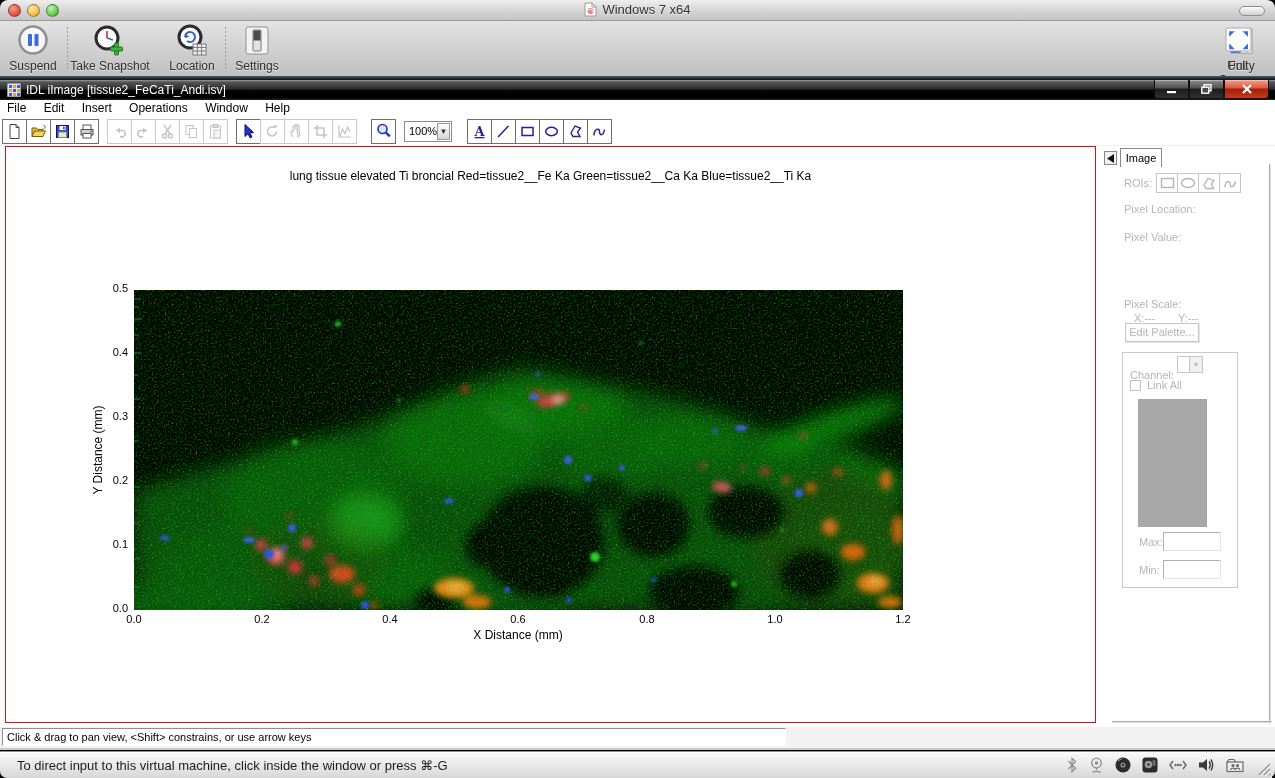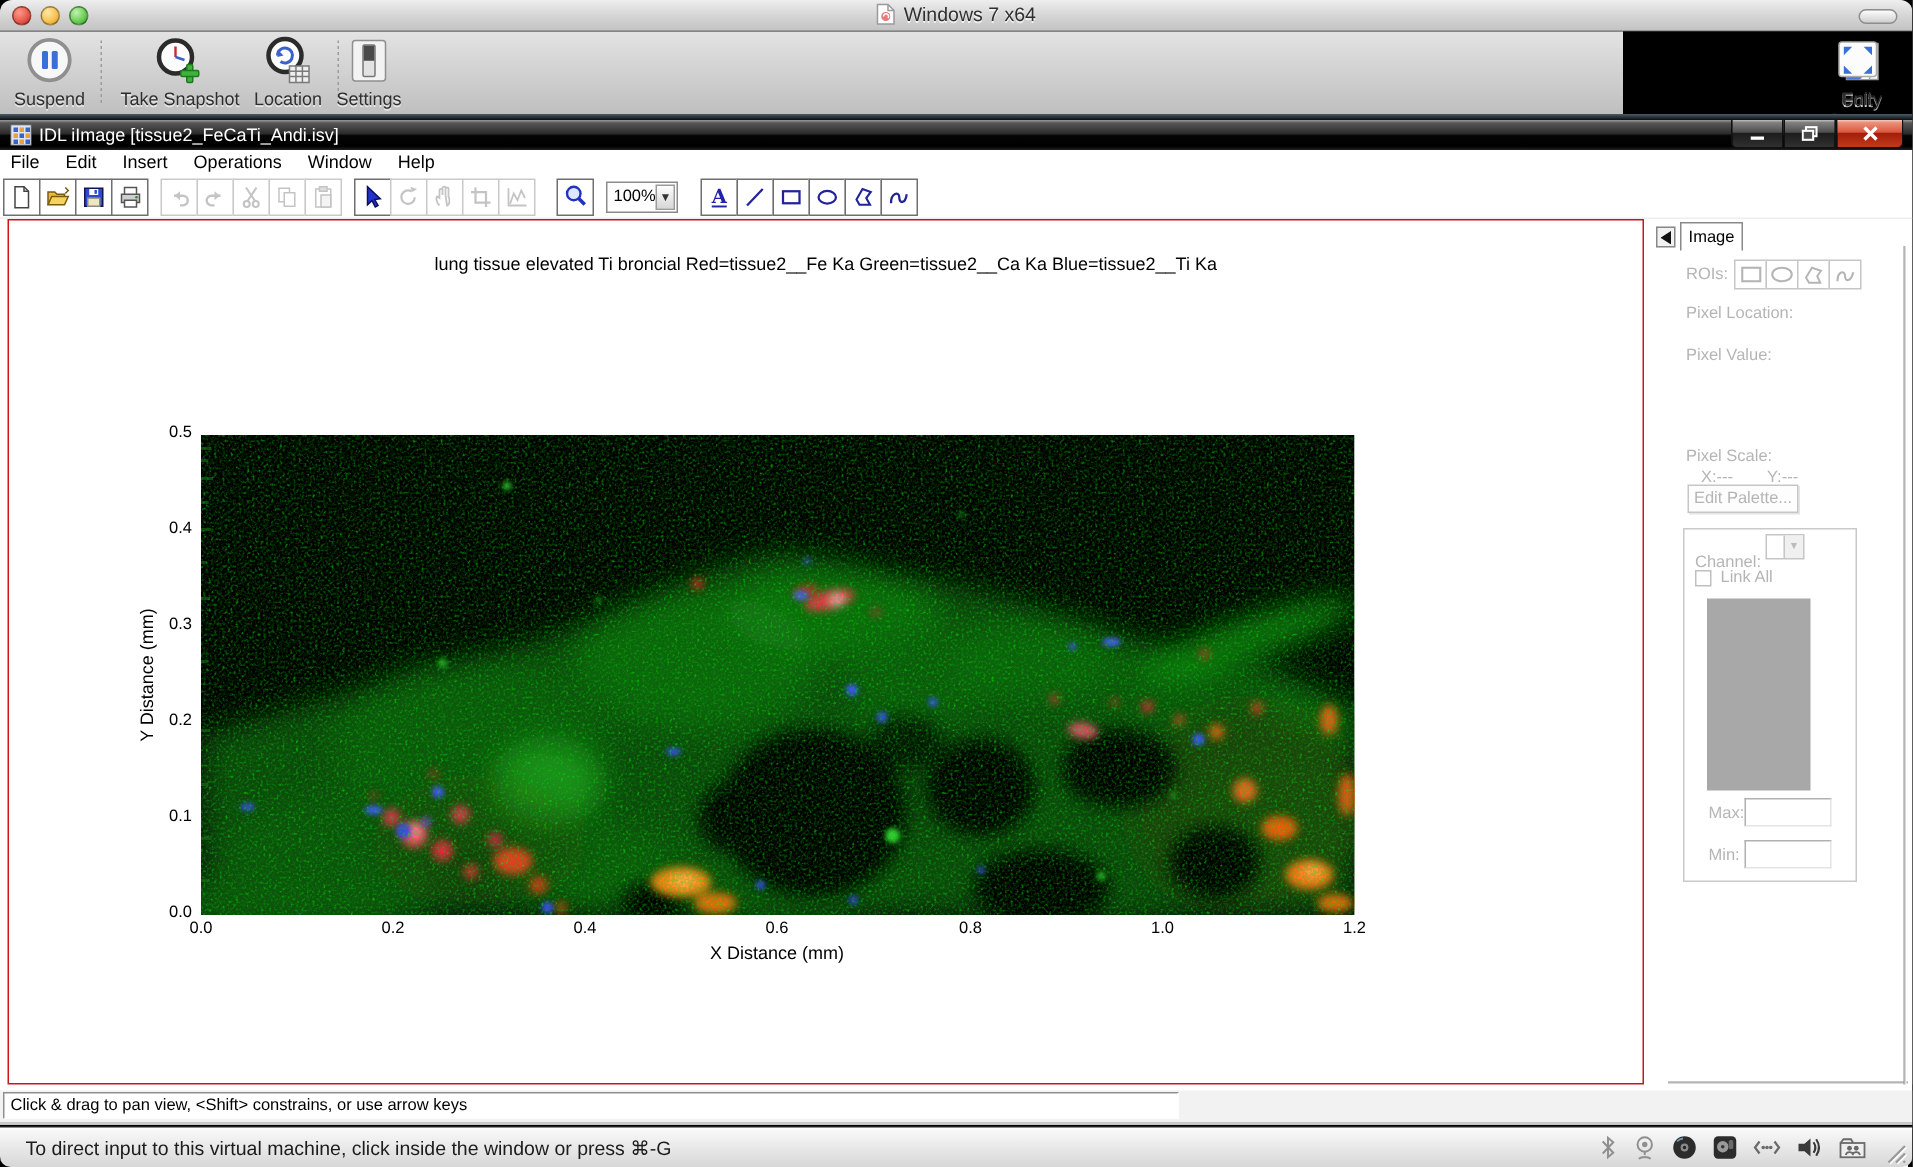--- a/index.html
+++ b/index.html
@@ -13,21 +13,21 @@
     border-bottom:1px solid #9a9a9a;}
   .tl{position:absolute;top:4px;width:13px;height:13px;border-radius:50%;border:1px solid rgba(0,0,0,.35);}
   .tl.red{left:8px;background:radial-gradient(circle at 35% 30%,#ff9a8a,#e4574a 60%,#b03024);}
   .tl.yellow{left:27px;background:radial-gradient(circle at 35% 30%,#ffe9a8,#f6bf4e 60%,#c98d1d);}
   .tl.green{left:46px;background:radial-gradient(circle at 35% 30%,#c2f2b0,#68cb52 60%,#3a9428);}
   .mac-title{position:absolute;left:0;right:0;top:2px;text-align:center;font-size:13px;color:#303030;
     text-shadow:0 1px 0 rgba(255,255,255,.7);}
   .mac-title .doc-ic{display:inline-block;vertical-align:-3px;margin-right:5px;}
   .pill{position:absolute;right:10px;top:6px;width:26px;height:10px;border-radius:6px;
     background:linear-gradient(#fdfdfd,#cfcfcf);border:1px solid #8e8e8e;}
-  .mac-toolbar{position:absolute;left:0;top:21px;width:1082px;height:55px;
+  .mac-toolbar{position:absolute;left:0;top:21px;width:1275px;height:55px;
     background:linear-gradient(#e3e3e3,#bfbfbf);}
   .macbtn{position:absolute;top:3px;height:50px;text-align:center;cursor:default;}
   .macbtn .ic{display:block;margin:0 auto;height:35px;}
   .macbtn .lb{display:block;font-size:12px;color:#2e2e2e;text-shadow:0 1px 0 rgba(255,255,255,.6);margin-top:0px;}
   .tsep{position:absolute;top:6px;width:1px;height:43px;
     background:repeating-linear-gradient(#9c9c9c 0 2px,transparent 2px 4px);}
   .vm-gap{position:absolute;left:0;top:76px;width:1275px;height:4px;background:linear-gradient(#4a5c66,#0a0f12);}
 
   
   .win-app{position:absolute;left:0;top:80px;width:1275px;height:670px;background:#fff;}
@@ -132,21 +132,21 @@
       <span class="ic">
         <svg width="34" height="35">
             <circle cx="17" cy="16" r="13.5" fill="#f7f7f7" stroke="#8f8f8f" stroke-width="2.5"></circle>
             <rect x="12" y="10" width="4" height="12" rx="1" fill="#3a6fd8"></rect>
             <rect x="18.5" y="10" width="4" height="12" rx="1" fill="#3a6fd8"></rect>
           </svg>
       </span>
         <span class="lb">Suspend</span>
     </div>
     <div class="tsep" style="left:67px;"></div>
-    <div class="macbtn" style="left:72px;width:96px;">
+    <div class="macbtn" style="left:62px;width:96px;">
       <span class="ic">
         <svg width="36" height="35">
             <circle cx="15" cy="14" r="11" fill="#fcfcfc" stroke="#2b2b2b" stroke-width="3"></circle>
             <line x1="15" y1="14" x2="15" y2="7" stroke="#c03030" stroke-width="1.6"></line>
             <line x1="15" y1="14" x2="21" y2="16" stroke="#3a62c8" stroke-width="1.6"></line>
             <rect x="22.5" y="19" width="4" height="12" rx="1" fill="#3db23d" stroke="#1c7a1c"></rect>
             <rect x="18.5" y="23" width="12" height="4" rx="1" fill="#3db23d" stroke="#1c7a1c"></rect>
           </svg>
       </span>
         <span class="lb">Take Snapshot</span>
@@ -157,21 +157,21 @@
             <circle cx="16" cy="13" r="11" fill="#fcfcfc" stroke="#2b2b2b" stroke-width="3"></circle>
             <path d="M11,13 a5,5 0 1 1 2,4" fill="none" stroke="#3a62c8" stroke-width="2"></path>
             <path d="M11,9 l0,5 l4,-1 z" fill="#3a62c8"></path>
             <rect x="19" y="20" width="13" height="11" fill="#efefef" stroke="#7a7a7a"></rect>
             <path d="M19,23.5 h13 M19,27 h13 M23.3,20 v11 M27.6,20 v11" stroke="#7a7a7a" stroke-width="1"></path>
           </svg>
       </span>
         <span class="lb">Location</span>
     </div>
     <div class="tsep" style="left:225px;"></div>
-    <div class="macbtn" style="left:216px;width:60px;">
+    <div class="macbtn" style="left:227px;width:60px;">
       <span class="ic">
         <svg width="34" height="35">
             <rect x="6" y="3" width="22" height="27" rx="2" fill="#f3f3f3" stroke="#8f8f8f"></rect>
             <rect x="13" y="6" width="8" height="21" rx="1" fill="#e2e2e2" stroke="#777"></rect>
             <rect x="13.5" y="6.5" width="7" height="10" fill="#4a4a4a"></rect>
           </svg>
       </span>
         <span class="lb">Settings</span>
     </div>
     <div class="macbtn" style="left:1216px;width:50px;">

